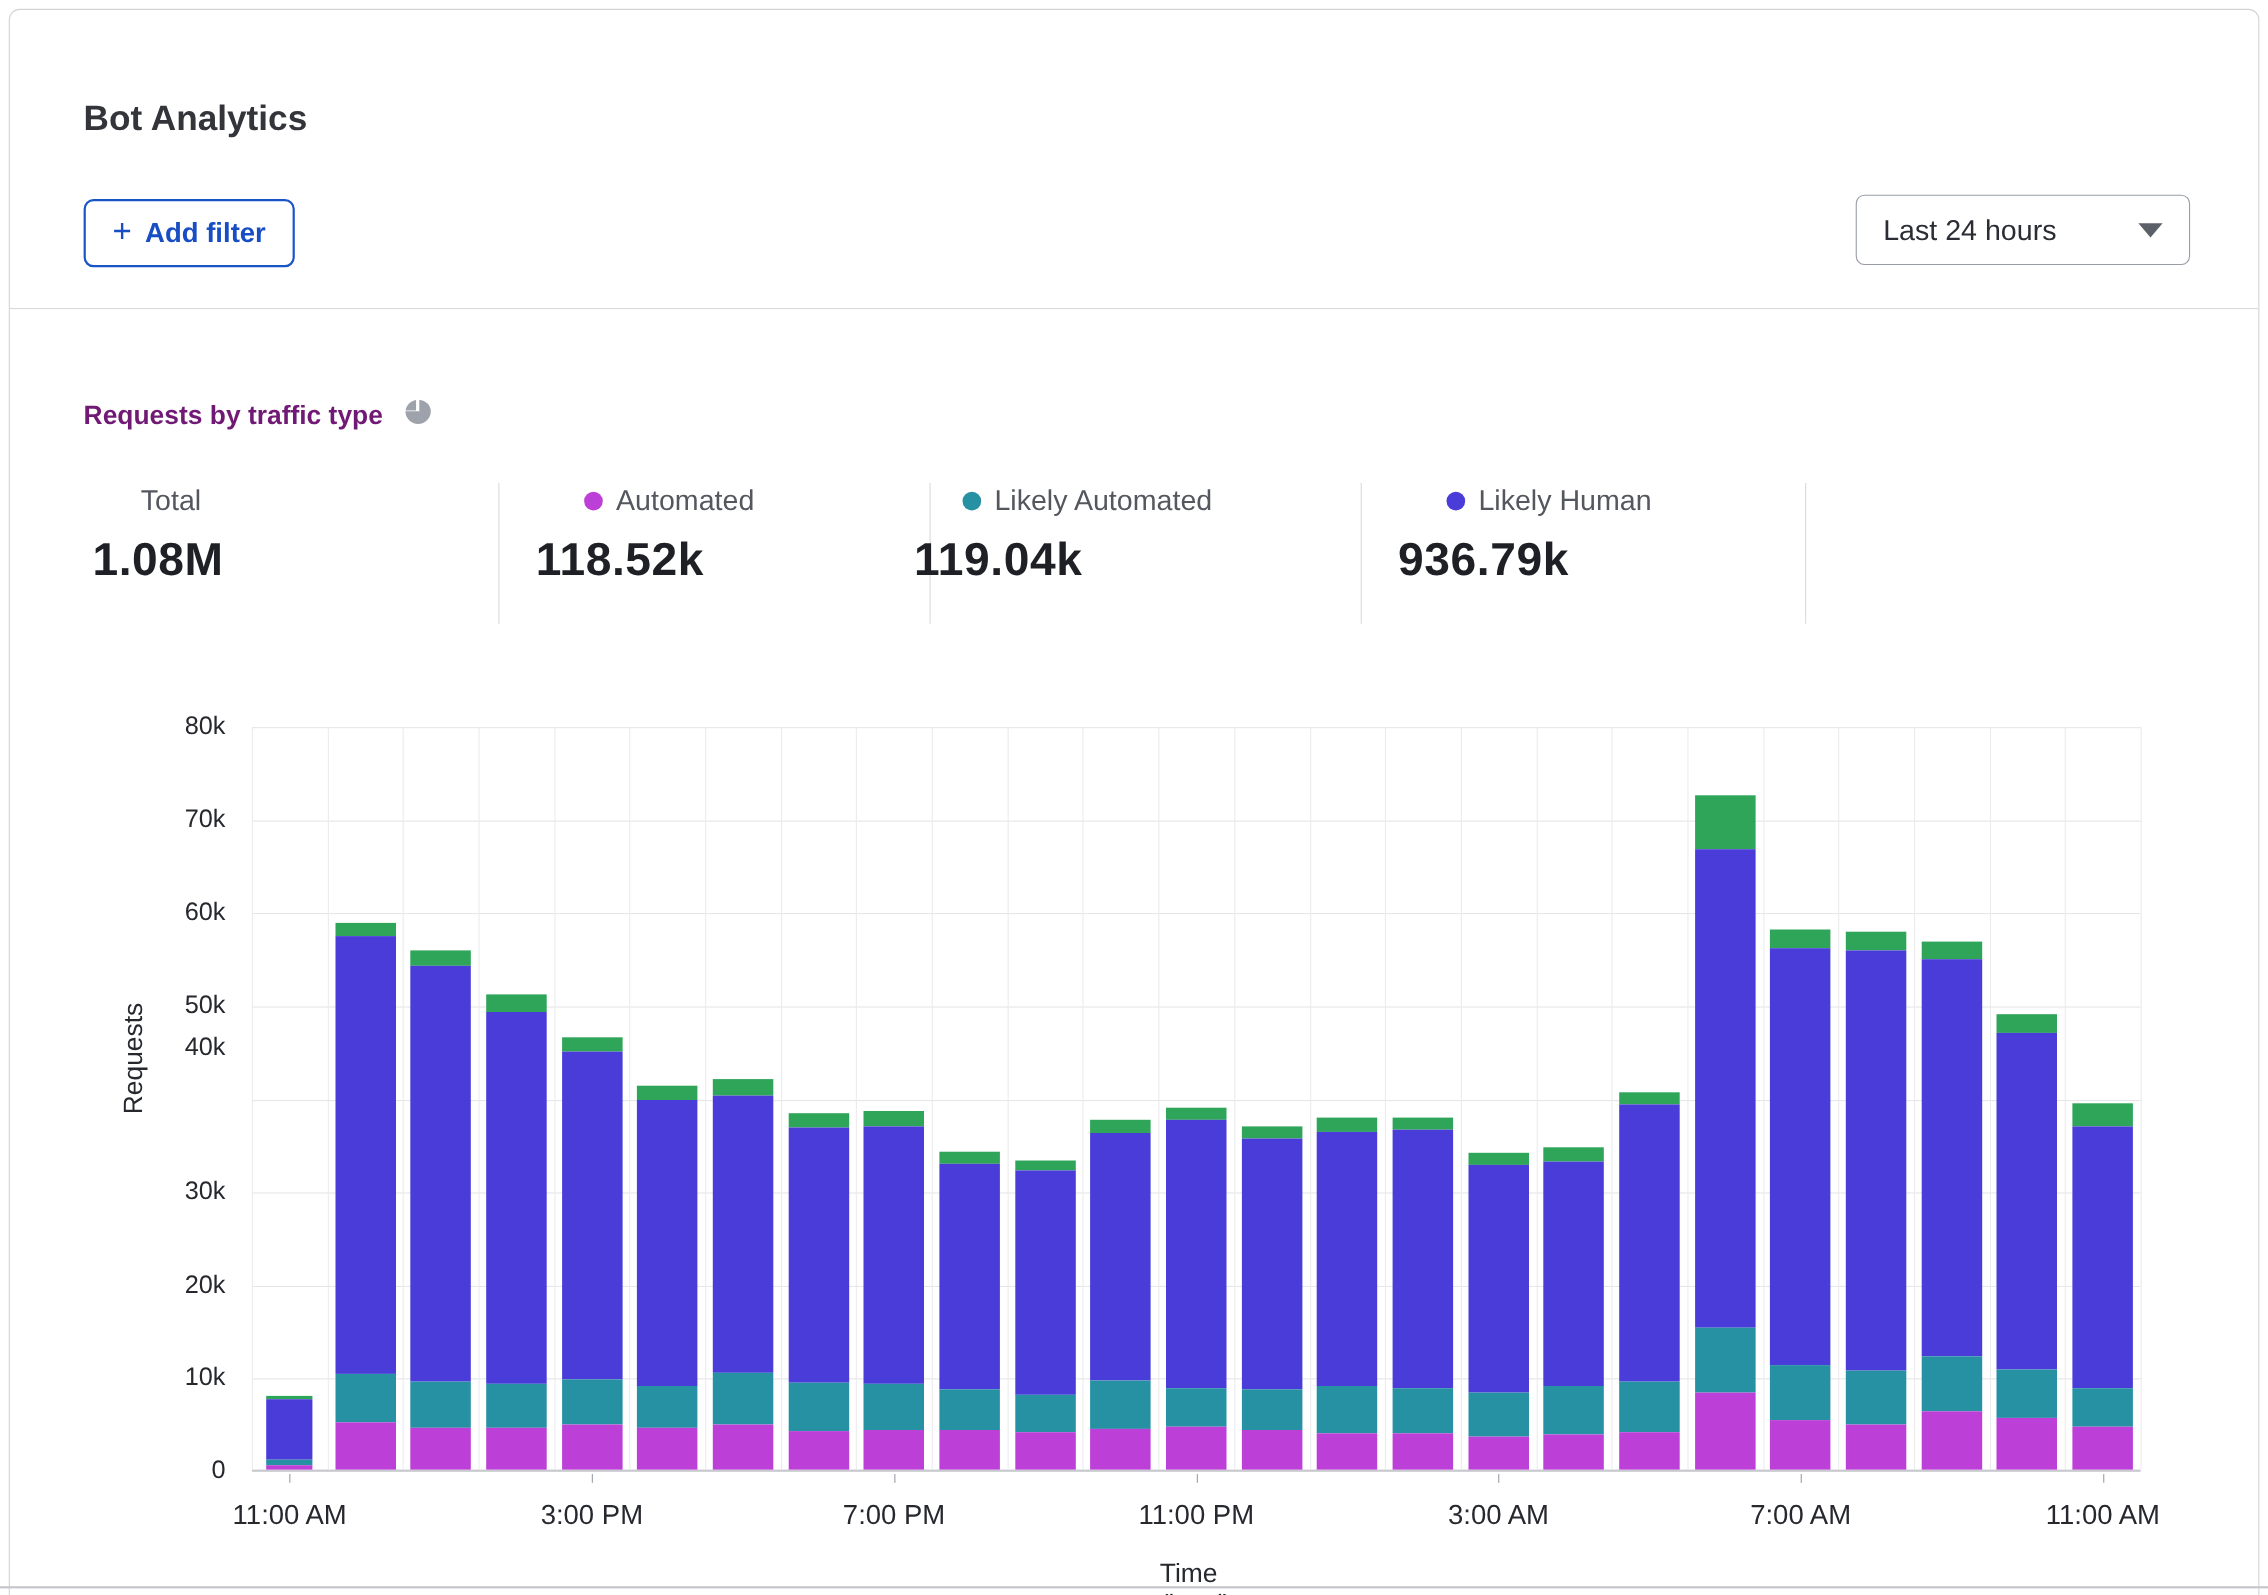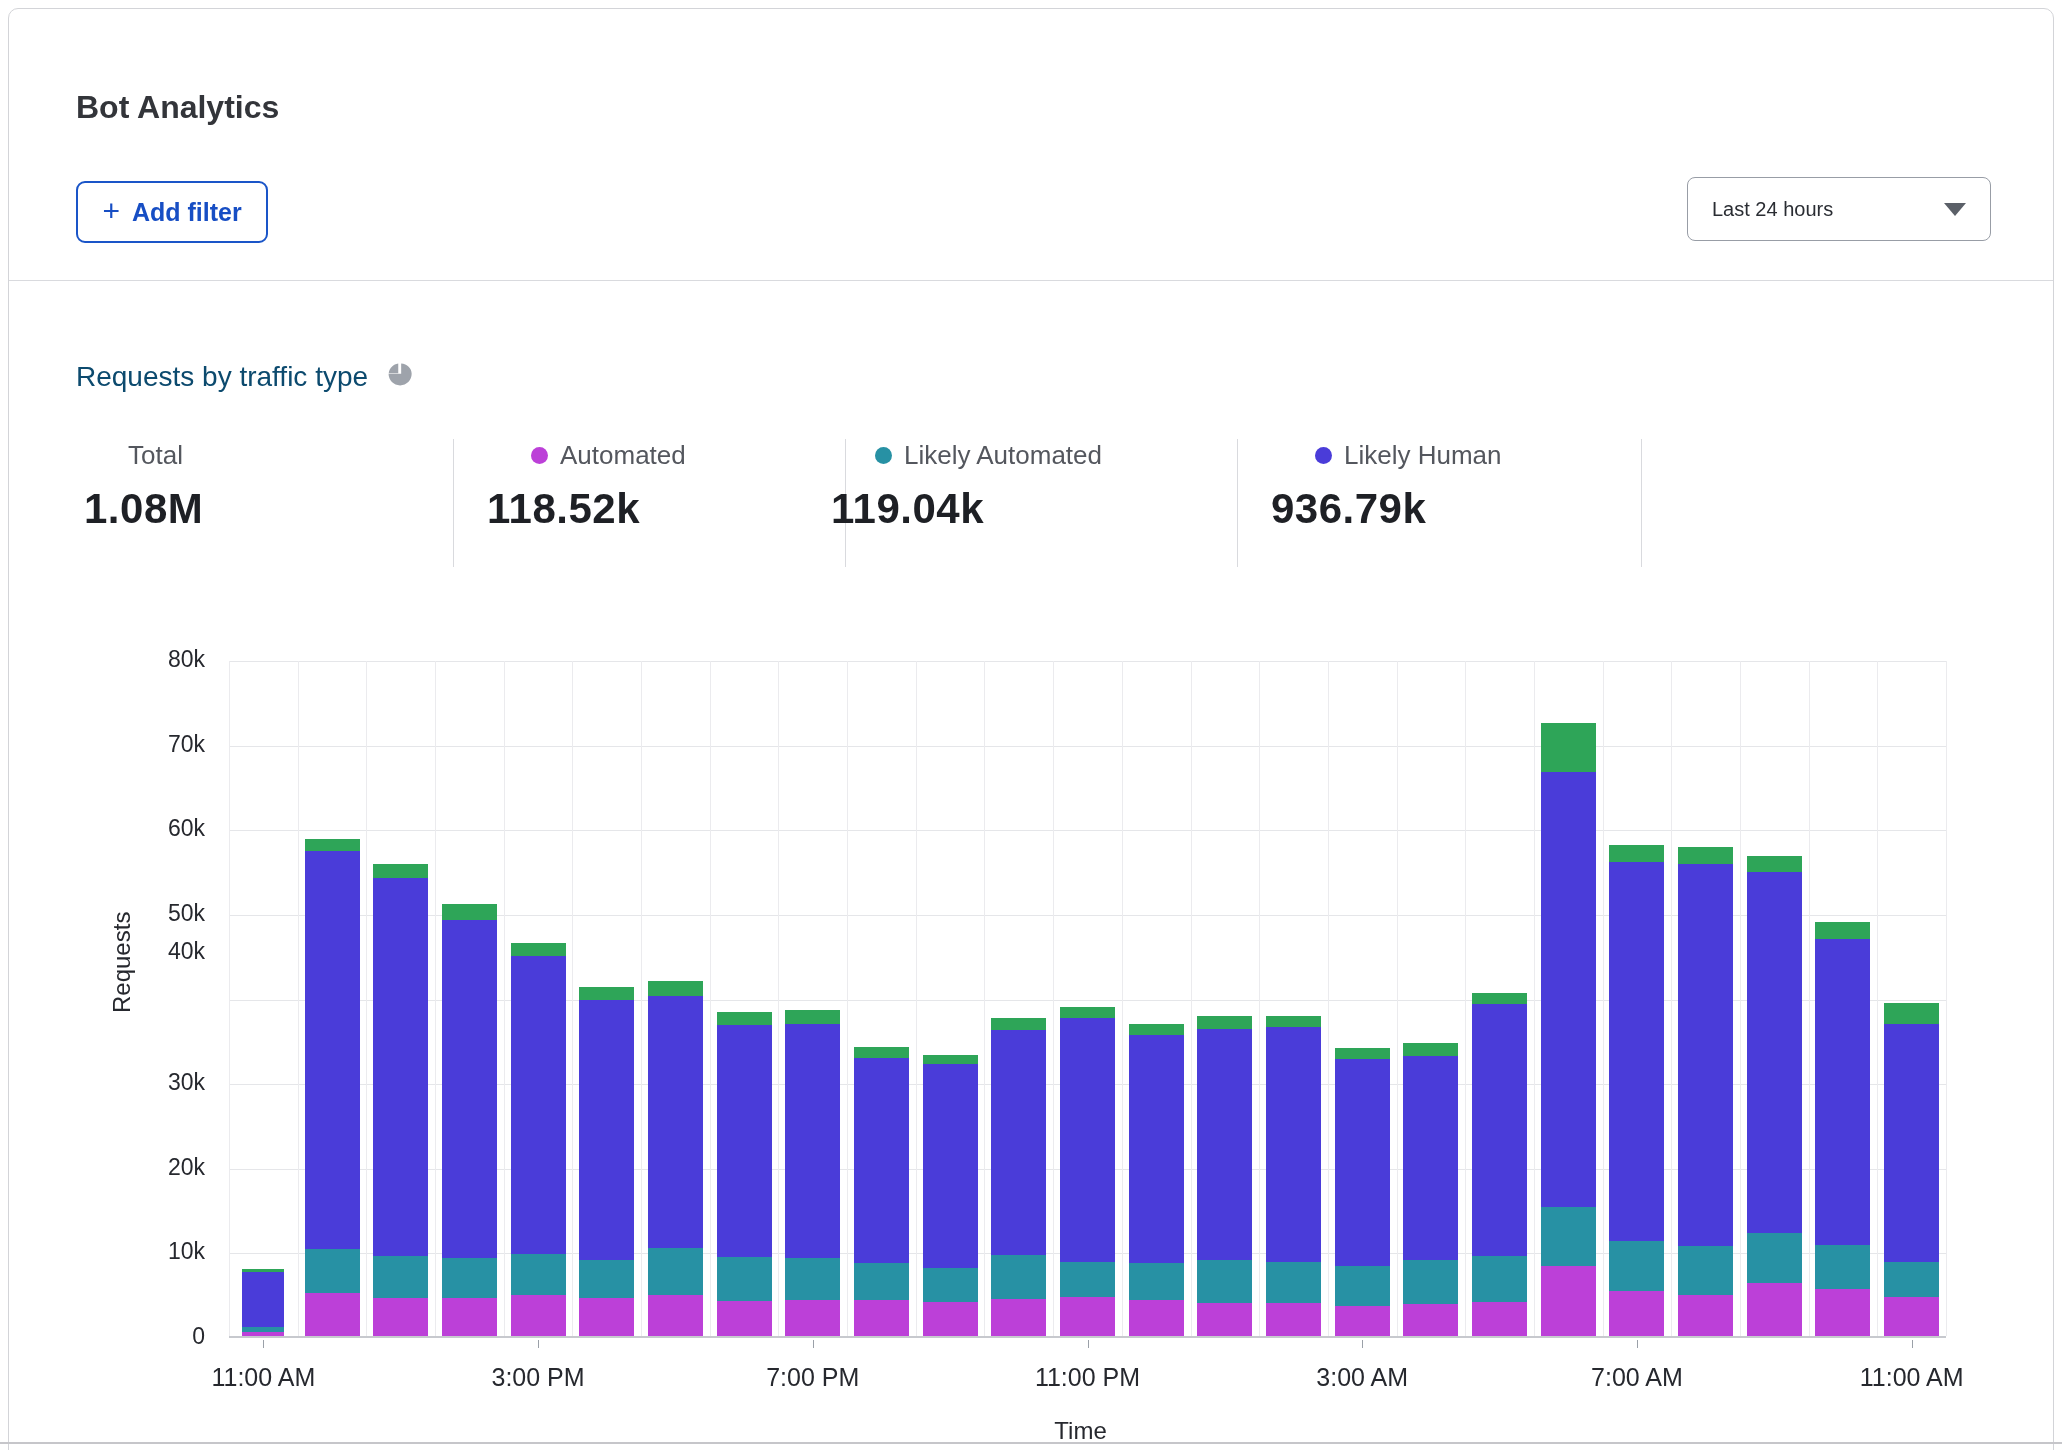--- a/index.html
+++ b/index.html
@@ -12,26 +12,26 @@
   .link { display:flex; align-items:center; gap:10px; color:#1667d9; font-size:25px; cursor:pointer; }
   .link svg { display:block; }
   .btn-add-filter { position:absolute; left:67px; top:172px; width:192px; height:62px;
           border:2px solid #1a55c8; border-radius:9px; background:#fff; color:#174ec4;
           font-size:25px; font-weight:600; display:flex; align-items:center; justify-content:center; gap:12px;
           cursor:pointer; font-family:"Liberation Sans", sans-serif; }
   .btn-add-filter .plus { font-size:30px; font-weight:400; margin-top:-3px; }
   .time-select { position:absolute; left:1678px; top:168px; width:304px; height:64px;
           border:1.5px solid #989da6; border-radius:8px; background:#fff; display:flex;
           align-items:center; padding:0 24px; cursor:pointer; }
-  .time-select .val { font-size:20px; color:#2a2d33; }
+  .time-select .val { font-size:26px; color:#2a2d33; }
   .caret { margin-left:auto; width:0; height:0; border-left:11px solid transparent;
            border-right:11px solid transparent; border-top:13px solid #5b6068; }
   .header-divider { position:absolute; left:0; top:271px; width:100%; height:0; border-top:1.5px solid #d9dade; }
   .section-title-row { position:absolute; left:67px; top:352px; display:flex; align-items:center; gap:18px; }
-  .section-title { font-size:28px; font-weight:400; color:#0c4a6e; }
+  .section-title { font-size:24px; font-weight:700; color:#701a75; }
   .stats { position:absolute; left:0; top:430px; width:2046px; height:140px; }
   .stat { position:absolute; top:0; }
   .stat .lblrow { display:flex; align-items:center; gap:12px; height:32px;margin-left:44px; }
   .stat .dot { width:17px; height:17px; border-radius:50%; }
   .stat .lbl { font-size:26px; color:#54575e; }
   .stat .val { margin-top:14px; font-size:42px; font-weight:700; color:#1e2025; letter-spacing:0.5px; }
   .stat-divider { position:absolute; top:0px; width:0; height:128px; border-left:1.5px solid #d9dade; }
   .chart { position:absolute; left:0; top:0; }
   .plot { position:absolute; left:220px; top:652px; width:1717px; height:677px;
           border-bottom:2px solid #c7c9ce; }

